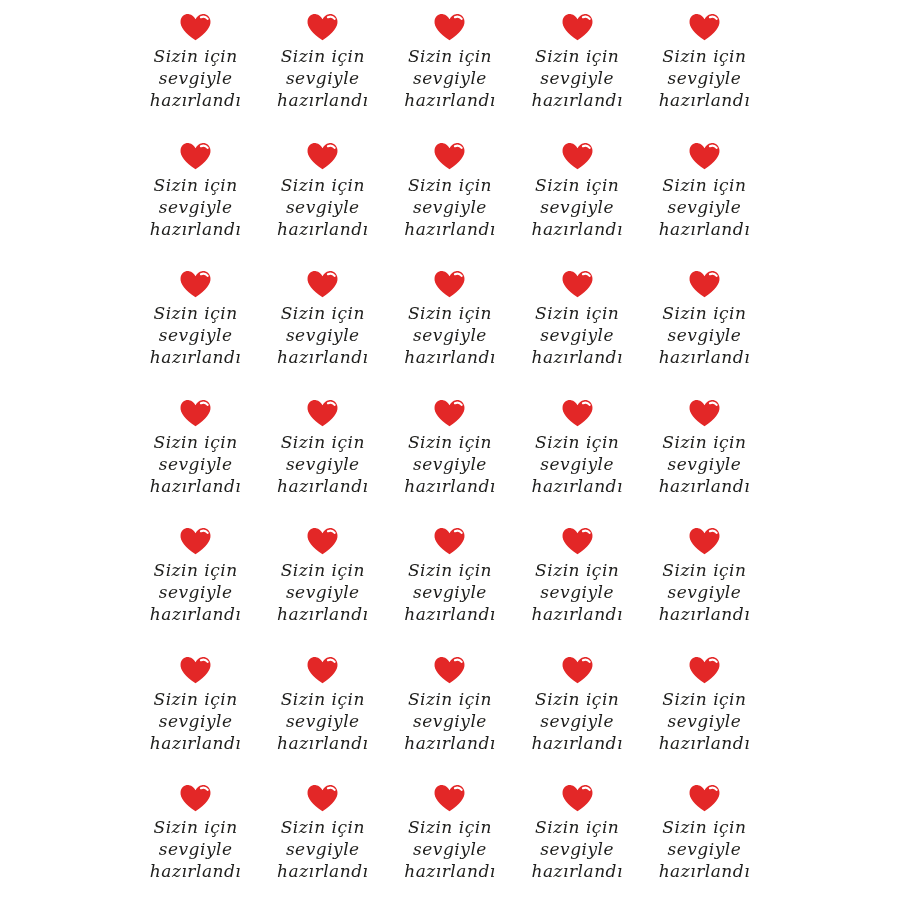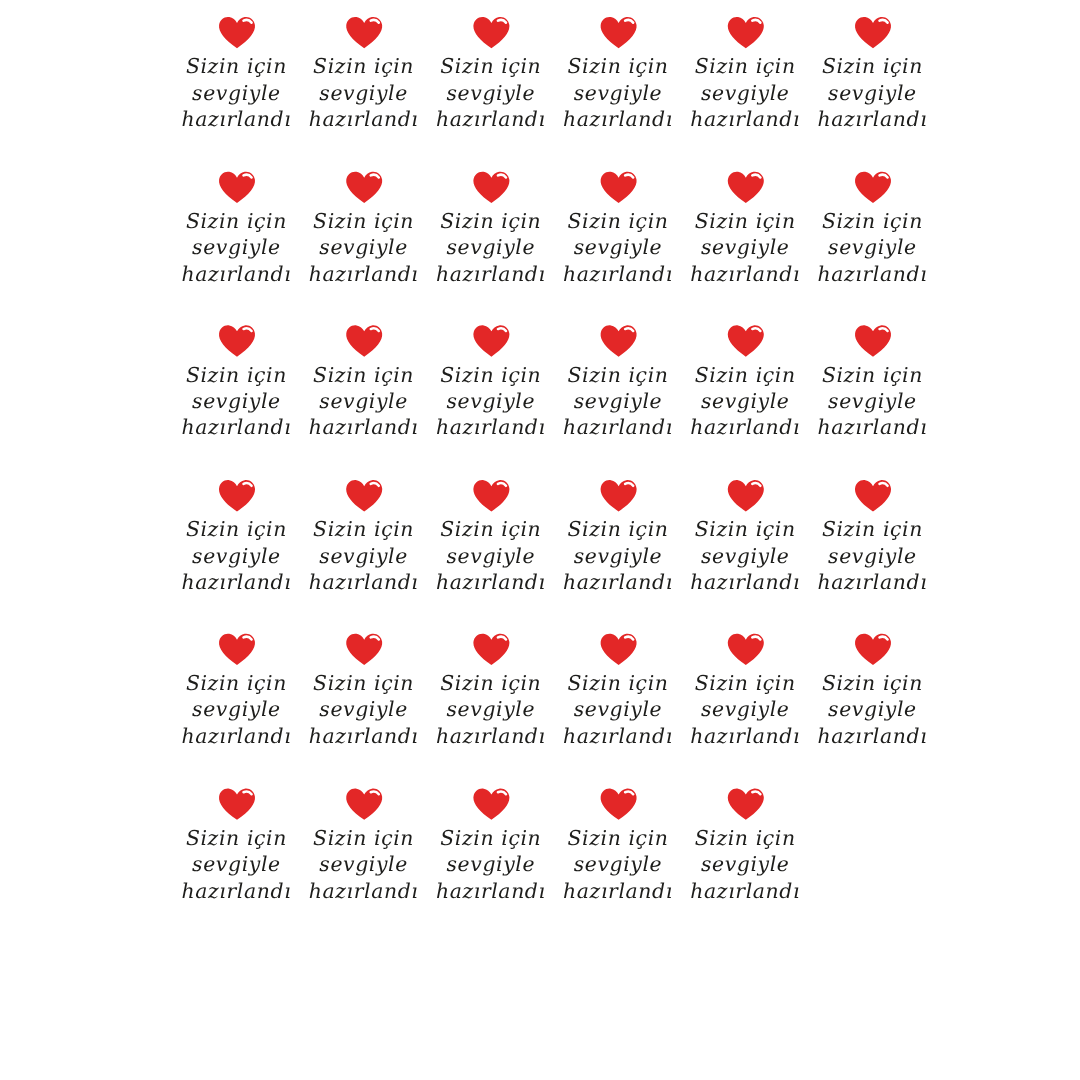--- a/index.html
+++ b/index.html
@@ -9,26 +9,26 @@
   body {
     width: 900px;
     height: 900px;
     background: #ffffff;
     overflow: hidden;
     position: relative;
     font-family: "DejaVu Serif", serif;
   }
   .sheet {
     position: absolute;
-    left: 144px;
+    left: 132px;
     top: 0;
     width: 636px;
     height: 900px;
     display: grid;
-    grid-template-columns: repeat(6, 1fr);
+    grid-template-columns: repeat(5, 1fr);
     grid-template-rows: repeat(7, 1fr);
   }
   .sticker {
     display: flex;
     flex-direction: column;
     align-items: center;
     justify-content: flex-start;
     padding-top: 12px;
     box-sizing: border-box;
   }

